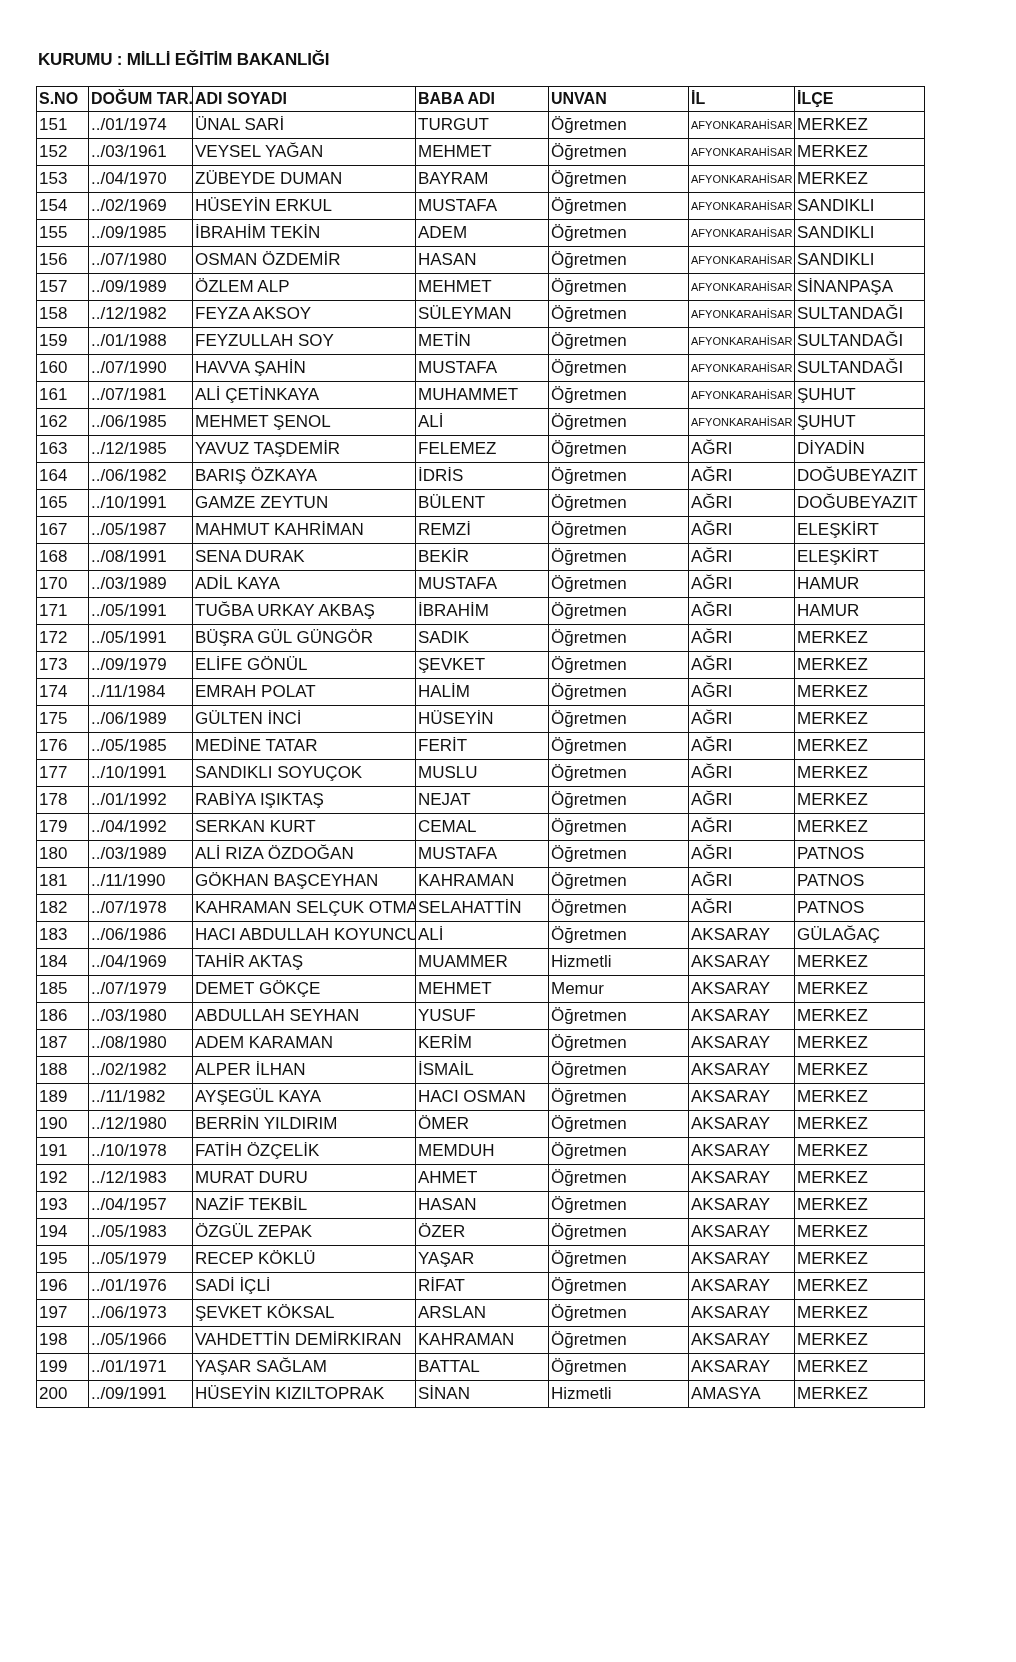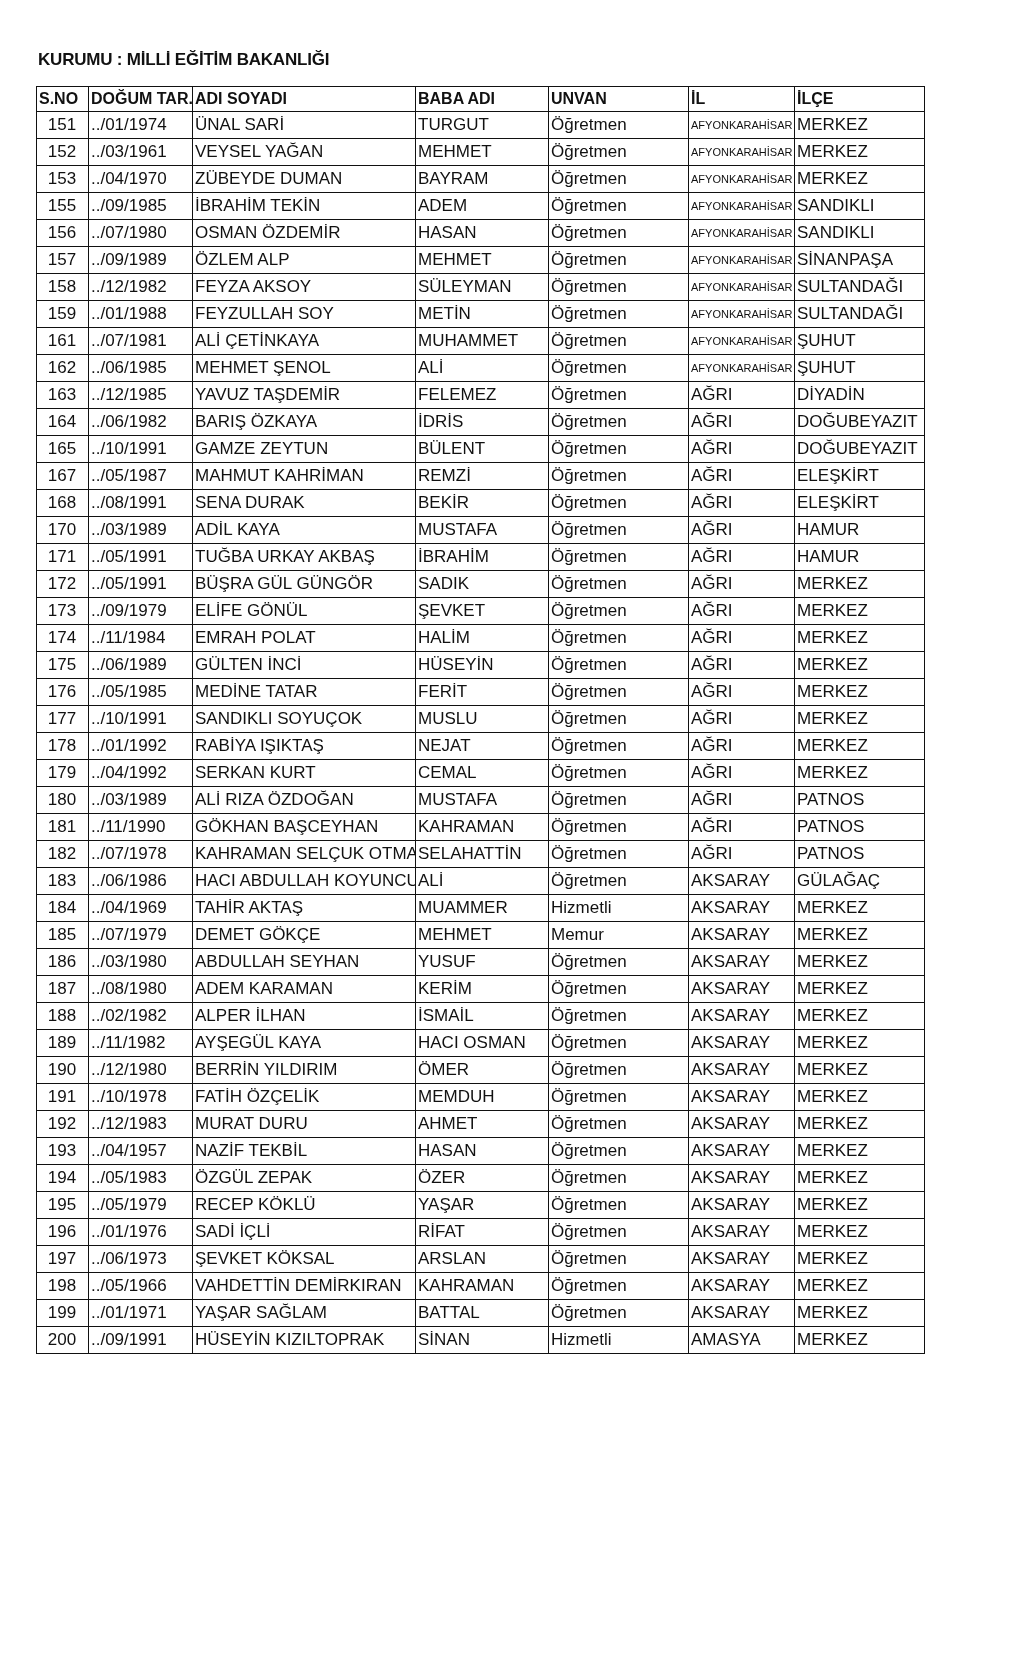--- a/index.html
+++ b/index.html
@@ -8,21 +8,21 @@
   table { position: absolute; left: 36px; top: 86px; border-collapse: collapse; table-layout: fixed; width: 888px; }
   col.c-sno { width: 52px; }
   col.c-dt { width: 104px; }
   col.c-name { width: 223px; }
   col.c-father { width: 133px; }
   col.c-title { width: 140px; }
   col.c-il { width: 106px; }
   col.c-ilce { width: 130px; }
   th, td { border: 1.6px solid #111; padding: 0 2px; height: 26px; white-space: nowrap; overflow: hidden; font-size: 17px; line-height: 26px; text-align: left; }
   th { font-weight: bold; font-size: 16px; height: 24px; line-height: 24px; }
-  td.sno { text-align: center; padding-right: 3px; }
+  td.sno { text-align: left; padding-right: 3px; }
   td.il-small { font-size: 11px; letter-spacing: 0; }
   tr.data-row td { height: 25.8px; }
 </style>
 </head>
 <body>
 
 <div class="title">KURUMU : MİLLİ EĞİTİM BAKANLIĞI</div>
 
 <table>
   <colgroup>
@@ -67,20 +67,29 @@
       <tr class="data-row">
         <td class="sno">153</td>
         <td>../04/1970</td>
         <td>ZÜBEYDE DUMAN</td>
         <td>BAYRAM</td>
         <td>Öğretmen</td>
         <td class="il-small">AFYONKARAHİSAR</td>
         <td>MERKEZ</td>
       </tr>
       <tr class="data-row">
+        <td class="sno">154</td>
+        <td>../02/1969</td>
+        <td>HÜSEYİN ERKUL</td>
+        <td>MUSTAFA</td>
+        <td>Öğretmen</td>
+        <td class="il-small">AFYONKARAHİSAR</td>
+        <td>SANDIKLI</td>
+      </tr>
+      <tr class="data-row">
         <td class="sno">155</td>
         <td>../09/1985</td>
         <td>İBRAHİM TEKİN</td>
         <td>ADEM</td>
         <td>Öğretmen</td>
         <td class="il-small">AFYONKARAHİSAR</td>
         <td>SANDIKLI</td>
       </tr>
       <tr class="data-row">
         <td class="sno">156</td>
@@ -107,20 +116,29 @@
         <td>SÜLEYMAN</td>
         <td>Öğretmen</td>
         <td class="il-small">AFYONKARAHİSAR</td>
         <td>SULTANDAĞI</td>
       </tr>
       <tr class="data-row">
         <td class="sno">159</td>
         <td>../01/1988</td>
         <td>FEYZULLAH SOY</td>
         <td>METİN</td>
+        <td>Öğretmen</td>
+        <td class="il-small">AFYONKARAHİSAR</td>
+        <td>SULTANDAĞI</td>
+      </tr>
+      <tr class="data-row">
+        <td class="sno">160</td>
+        <td>../07/1990</td>
+        <td>HAVVA ŞAHİN</td>
+        <td>MUSTAFA</td>
         <td>Öğretmen</td>
         <td class="il-small">AFYONKARAHİSAR</td>
         <td>SULTANDAĞI</td>
       </tr>
       <tr class="data-row">
         <td class="sno">161</td>
         <td>../07/1981</td>
         <td>ALİ ÇETİNKAYA</td>
         <td>MUHAMMET</td>
         <td>Öğretmen</td>

